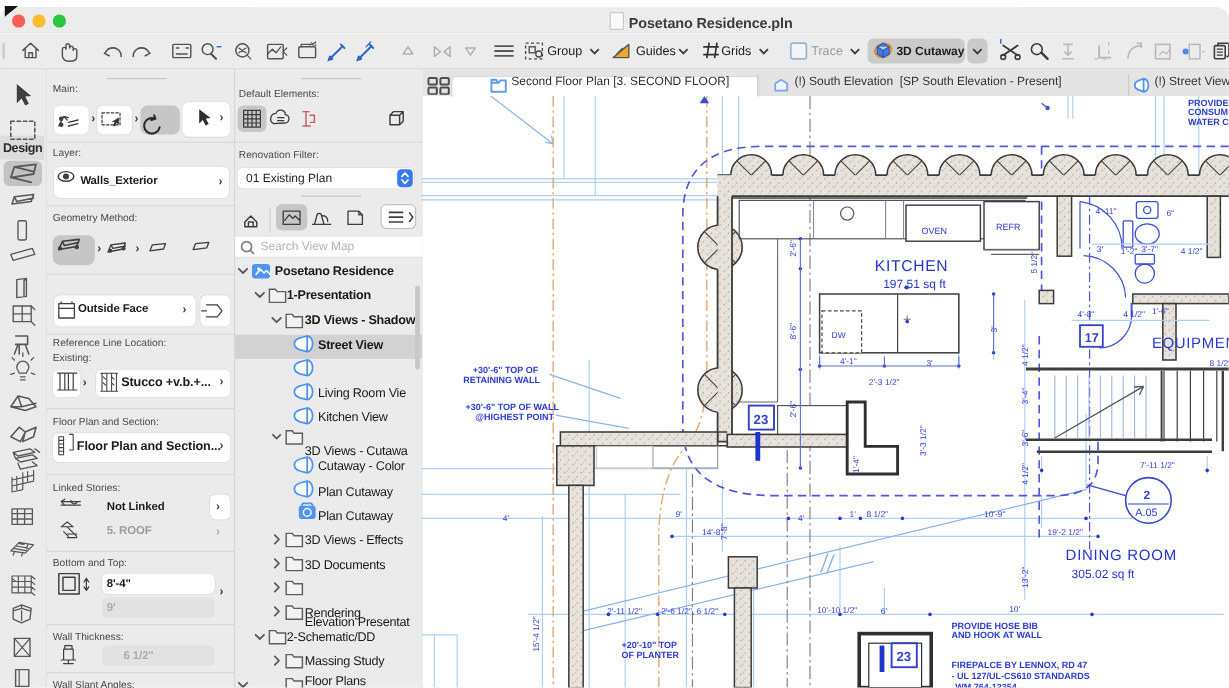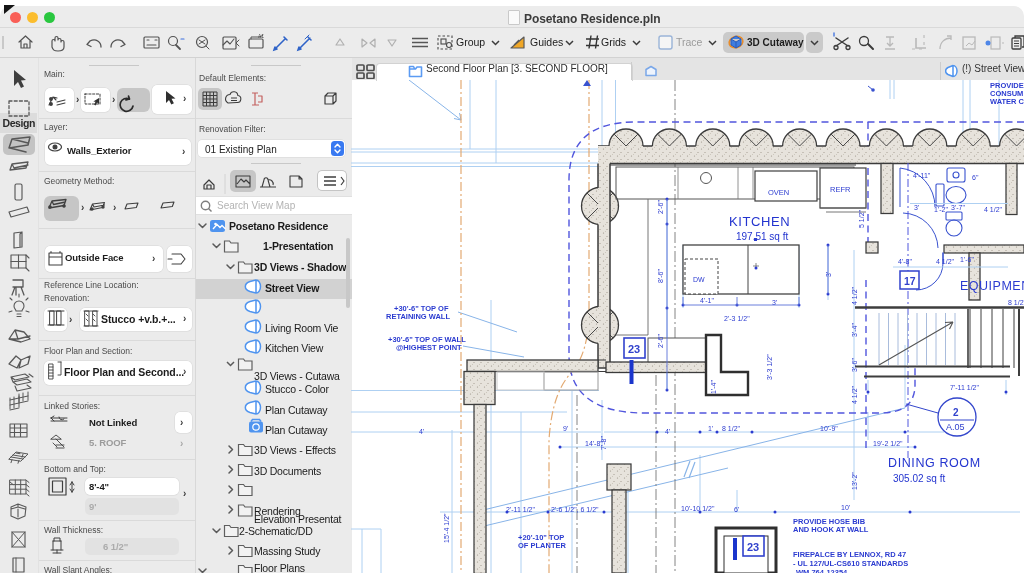--- a/index.html
+++ b/index.html
@@ -188,30 +188,30 @@
   <div class="selbg" style="left:5px;top:138px;width:35px;height:25px;"></div>
   <div class="chev" style="left:42px;top:144px;">›</div>
   <div class="chev" style="left:74px;top:144px;">›</div>
   <div class="hr" style="top:170px;"></div>
   <div class="lbl" style="left:5px;top:174px;margin-top:48px;">Reference Line Location:</div>
   <div class="inp" style="left:6px;top:188px;width:118px;height:26px;"></div>
   <div class="val" style="position:absolute;left:26px;top:194px;">Outside Face</div>
   <div class="chev" style="left:113px;top:195px;">›</div>
   <div class="inp" style="left:128px;top:188px;width:25px;height:26px;"></div>
   <div class="hr" style="top:220px;"></div>
-  <div class="lbl" style="left:5px;top:235px;">Renovation:</div>
+  <div class="lbl" style="left:5px;top:235px;">Existing:</div>
   <div class="inp" style="left:5px;top:250px;width:23px;height:23px;"></div>
   <div class="chev" style="left:30px;top:256px;">›</div>
   <div class="inp" style="left:41px;top:250px;width:112px;height:23px;"></div>
   <div class="val" style="position:absolute;left:62px;top:255px;font-size:10.5px;">Stucco +v.b.+...</div>
   <div class="chev" style="left:144px;top:255px;">›</div>
   <div class="hr" style="top:282px;"></div>
   <div class="lbl" style="left:5px;top:288px;">Floor Plan and Section:</div>
   <div class="inp" style="left:5px;top:303px;width:148px;height:24px;"></div>
-  <div class="val" style="position:absolute;left:25px;top:308px;font-size:10.5px;">Floor Plan and Second...</div>
+  <div class="val" style="position:absolute;left:25px;top:308px;font-size:10.5px;">Floor Plan and Section...</div>
   <div class="chev" style="left:144px;top:308px;">›</div>
   <div class="hr" style="top:337px;"></div>
   <div class="lbl" style="left:5px;top:343px;">Linked Stories:</div>
   <div class="val" style="position:absolute;left:50px;top:359px;">Not Linked</div>
   <div class="inp" style="left:136px;top:354px;width:17px;height:21px;"></div>
   <div class="chev" style="left:141px;top:359px;">›</div>
   <div class="val" style="position:absolute;left:50px;top:379px;color:#9b9b9b;">5. ROOF</div>
   <div class="chevg" style="left:141px;top:380px;">›</div>
   <div class="hr" style="top:401px;"></div>
   <div class="lbl" style="left:5px;top:406px;">Bottom and Top:</div>
@@ -294,39 +294,39 @@
       <path d="M128 119 h12 m-12 4 h12 m-12 4 h12" stroke-width="1.4"></path>
       <path d="M145 119 l3 4 -3 4" stroke-width="1.2"></path>
       <circle cx="9.5" cy="147.5" r="4.2" stroke="#7e7e7e" stroke-width="1.4"></circle>
       <path d="M12.5 150.5 l3 3" stroke="#7e7e7e" stroke-width="1.4"></path>
     </g>
   </svg>
   <div class="trow" style="top:159px;">
       <span style="position:absolute;left:33px;top:3px;font-weight:bold;">Posetano Residence</span>
     </div>
   <div class="trow" style="top:179px;">
-      <span style="position:absolute;left:43px;top:3px;font-weight:bold;margin-left:24px;">1-Presentation</span>
+      <span style="position:absolute;left:43px;top:3px;font-weight:bold;">1-Presentation</span>
     </div>
   <div class="trow" style="top:200px;">
       <span style="position:absolute;left:58px;top:3px;font-weight:bold;">3D Views - Shadow</span>
     </div>
   <div class="trow" style="top:221px;">
       <span style="position:absolute;left:69px;top:3px;font-weight:bold;">Street View</span>
     </div>
   <div class="trow" style="top:261px;">
       <span style="position:absolute;left:69px;top:3px;">Living Room Vie</span>
     </div>
   <div class="trow" style="top:281px;">
       <span style="position:absolute;left:69px;top:3px;">Kitchen View</span>
     </div>
   <div class="trow" style="top:309px;">
       <span style="position:absolute;left:58px;top:3px;">3D Views - Cutawa</span>
     </div>
   <div class="trow" style="top:322px;">
-      <span style="position:absolute;left:69px;top:3px;">Stucco - Color</span>
+      <span style="position:absolute;left:69px;top:3px;">Cutaway - Color</span>
     </div>
   <div class="trow" style="top:343px;">
       <span style="position:absolute;left:69px;top:3px;">Plan Cutaway</span>
     </div>
   <div class="trow" style="top:363px;">
       <span style="position:absolute;left:69px;top:3px;">Plan Cutaway</span>
     </div>
   <div class="trow" style="top:383px;">
       <span style="position:absolute;left:58px;top:3px;">3D Views - Effects</span>
     </div>
@@ -407,20 +407,21 @@
     </g>
   </svg>
   <svg class="abs" style="left:56px;top:7px;" width="15" height="13" viewBox="0 0 15 13">
     <path d="M1.5 4 v-2.5 h4 l1 2 M1.5 4 h6 l1.5-2 h4.5 v9.5 h-12 z" fill="none" stroke="#5b9bf3" stroke-width="1.6" stroke-linejoin="round"></path>
   </svg>
   <div class="tbtxt" style="left:74px;color:#2e2e2e;">Second Floor Plan [3. SECOND FLOOR]</div>
   <div style="position:absolute;left:279px;top:4px;width:1px;height:18px;background:#cccccc;"></div>
   <svg class="abs" style="left:292px;top:7px;" width="14" height="12" viewBox="0 0 14 12">
     <path d="M2 4.5 L7 1.5 L12 4.5 V10.5 H2 Z" fill="#eef4fd" stroke="#7aa7e8" stroke-width="1.5" stroke-linejoin="round"></path>
   </svg>
+  <div class="tbtxt" style="left:310px;">(!) South Elevation&nbsp; [SP South Elevation - Present]</div>
   <div style="position:absolute;left:588px;top:4px;width:1px;height:18px;background:#cccccc;"></div>
   <svg class="abs" style="left:593px;top:6px;" width="14" height="14" viewBox="0 0 14 14">
     <path d="M3 3.5 l5-2 v11 l-5-2 a6.5 4.5 0 0 1 0-7 z M8 1.5 a4 5.5 0 0 1 0 11" fill="#fff" stroke="#4f94ef" stroke-width="1.5" stroke-linejoin="round"></path>
   </svg>
   <div class="tbtxt" style="left:610px;">(!) Street View</div>
 </div>
 <svg id="plan" class="abs" style="left:351px;top:80px;" width="673" height="493" viewBox="351 80 673 493">
   <defs>
     <pattern id="stip" width="7" height="7" patternUnits="userSpaceOnUse">
       <rect width="7" height="7" fill="#e7e3dc"></rect>

